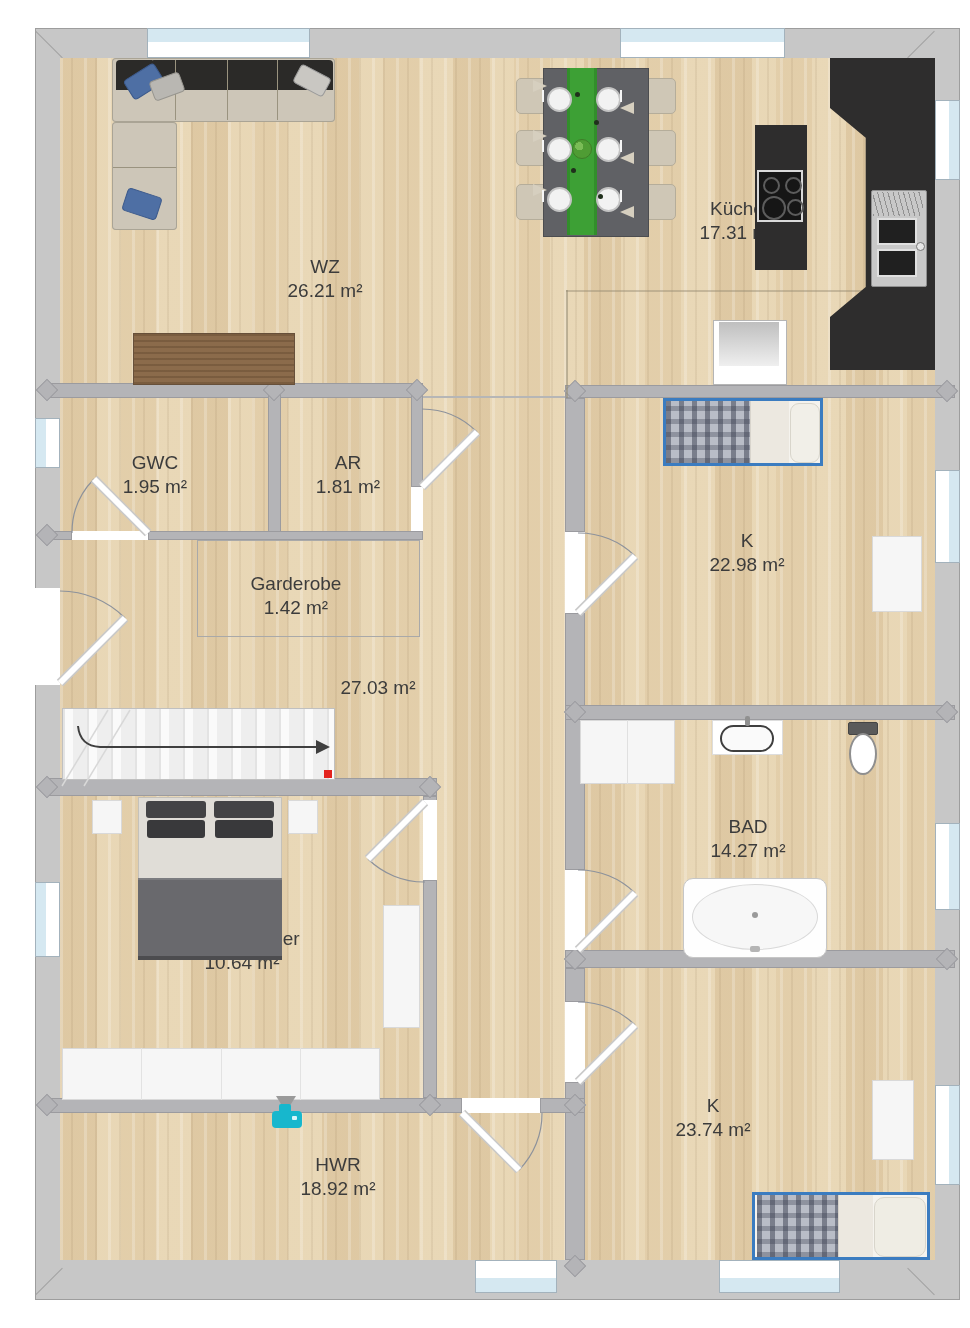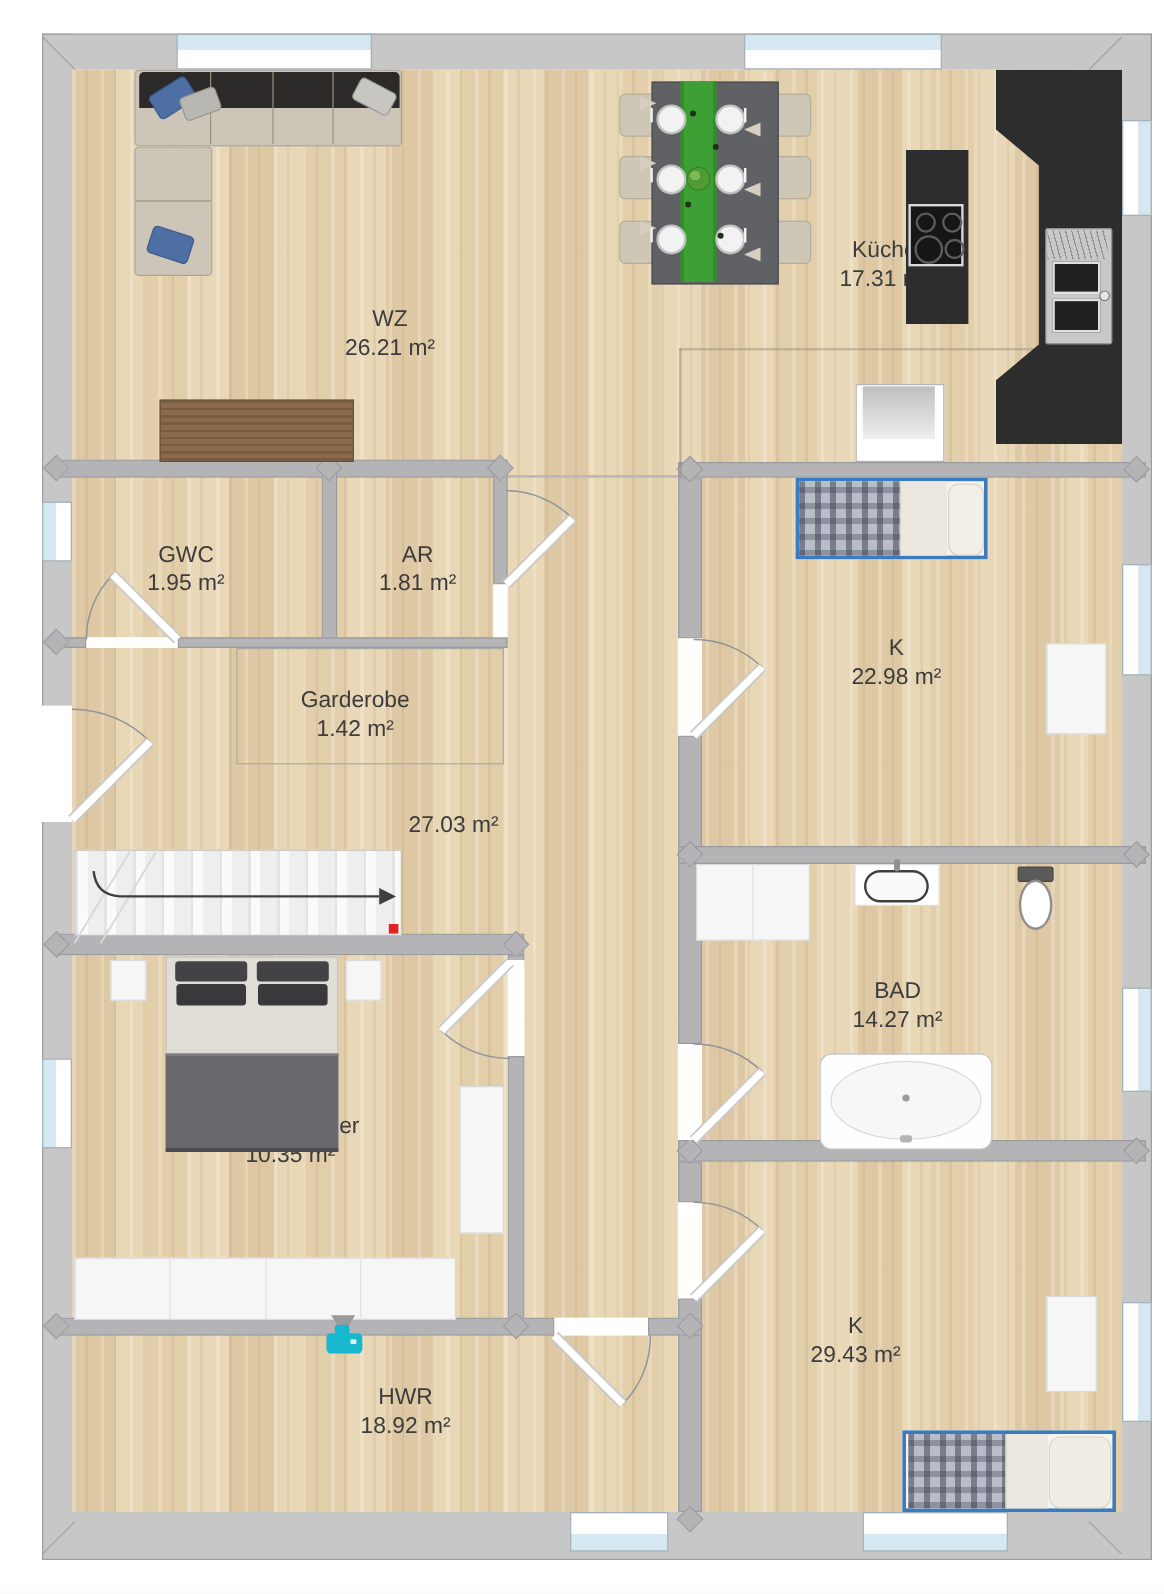--- a/index.html
+++ b/index.html
@@ -253,25 +253,25 @@
   </div>
   <div class="rlabel" style="left:378px;top:688px;">
     <div>27.03 m²</div>
   </div>
   <div class="rlabel" style="left:748px;top:839px;">
     <div>BAD</div>
     <div>14.27 m²</div>
   </div>
   <div class="rlabel" style="left:242px;top:951px;">
     <div>Schlafzimmer</div>
-    <div>10.35 m²</div>
+    <div>10.64 m²</div>
   </div>
   <div class="rlabel" style="left:713px;top:1118px;">
     <div>K</div>
-    <div>29.43 m²</div>
+    <div>23.74 m²</div>
   </div>
   <div class="rlabel" style="left:338px;top:1177px;">
     <div>HWR</div>
     <div>18.92 m²</div>
   </div>
 
   <svg class="ovl" width="970" height="1328" viewBox="0 0 970 1328">
 
     <path d="M108 710 L62 786" stroke="#d8d8d8" stroke-width="1.5" fill="none"></path>
     <path d="M130 710 L84 786" stroke="#d8d8d8" stroke-width="1.5" fill="none"></path>

